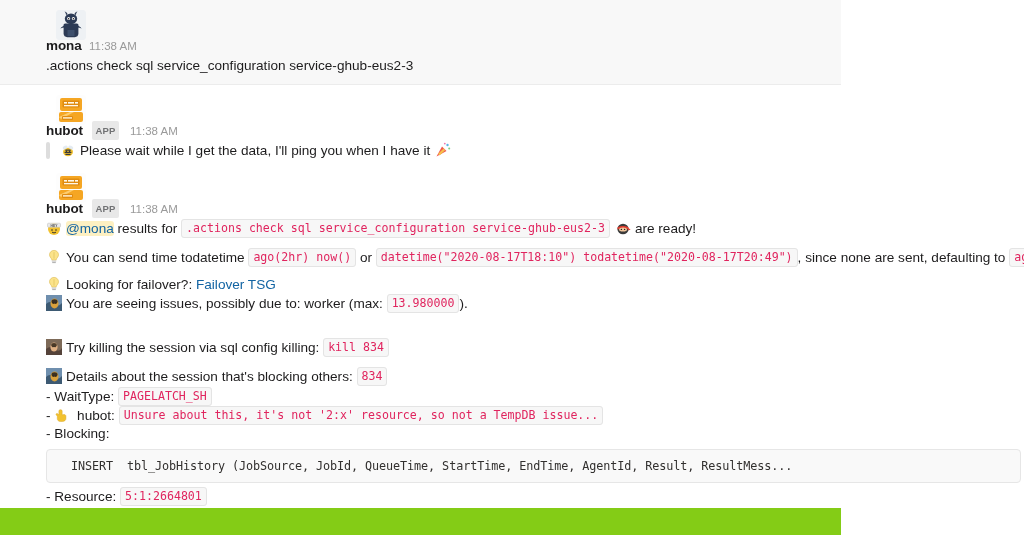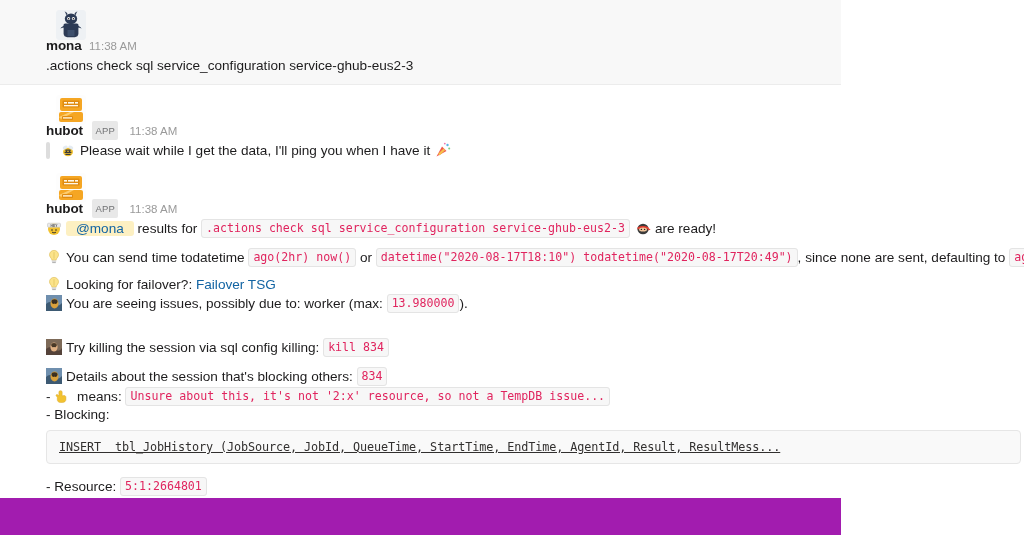--- a/index.html
+++ b/index.html
@@ -10,21 +10,21 @@
     height: 535px;
     background: #ffffff;
     font-family: "Liberation Sans", sans-serif;
     color: #1d1c1d;
     overflow: hidden;
   }
   .chat {
     width: 841px;
     height: 535px;
     position: relative;
-    background: #a21caf;
+    background: #84cc16;
   }
 
   
   .msg {
     position: relative;
     padding: 6px 0 2px 0;
     background: #fff;
   }
   .msg.first {
     background: #f8f8f8;
@@ -51,21 +51,21 @@
   }
   .uname {
     font-weight: bold;
     font-size: 13.5px;
     color: #1d1c1d;
     letter-spacing: -0.1px;
   }
   .appbadge {
     display: inline-block;
     font-size: 9.5px;
-    font-weight: normal;
+    font-weight: bold;
     color: #717274;
     background: #e8e8e8;
     border-radius: 2px;
     padding: 1px 3px;
     margin: 0 4px 0 5px;
     vertical-align: 1px;
     letter-spacing: 0.2px;
   }
   .ts {
     font-size: 11.5px;
@@ -103,53 +103,52 @@
     border: 1px solid #e4e4e4;
     border-radius: 3px;
     padding: 1px 4px 2px 4px;
     white-space: pre;
     vertical-align: 1px;
   }
   .mention {
     background: #fdf0c2;
     color: #1264a3;
     border-radius: 3px;
-    padding: 0 10px;
+    padding: 0 0;
     font-weight: 500;
   }
   a.lnk {
     color: #1264a3;
     text-decoration: none;
     margin-top: 15px;
   }
   .quotebar {
     display: inline-block;
     width: 4px;
     height: 17px;
     background: #dddddd;
     border-radius: 2px;
     vertical-align: -4px;
     margin-right: 10px;
   }
 
   
   .codeblock {
-    margin: 6px 0 13px 0;
+    margin: 6px 0 4px 0;
     border: 1px solid #e6e6e6;
     border-radius: 4px;
     background: #f9f9f9;
-    padding: 9px 12px;
+    padding: 9px 24px;
     font-family: "DejaVu Sans Mono", "Liberation Mono", monospace;
     font-size: 11.8px;
     color: #32302f;
     white-space: pre;
     overflow: hidden;
     width: 975px;
     letter-spacing: -0.1px;
-    text-decoration: underline;
   }
   .spacer8 { height: 8px; }
 
   
   .av-octo { background: #eef1f4; position: relative; }
   .av-hubot { background: #fbfbfb; position: relative; }
 </style>
 </head>
 <body>
 
@@ -333,27 +332,31 @@
               <rect width="16" height="16" fill="#6f8fae"></rect>
               <path d="M0 9 Q4 5 8 9 T16 8 V16 H0 Z" fill="#3d5a73"></path>
               <ellipse cx="8.5" cy="8.5" rx="4" ry="5" fill="#d8a03c"></ellipse>
               <ellipse cx="8.5" cy="6.5" rx="3" ry="2.2" fill="#3b3022"></ellipse>
               <circle cx="7.2" cy="8.2" r="0.6" fill="#241c10"></circle>
               <circle cx="9.8" cy="8.2" r="0.6" fill="#241c10"></circle>
             </svg></span><span>Details about the session that's blocking others:</span>
         <code>834</code>
       </div>
 
+      <div class="line tight">
+        <span>- WaitType:</span>
+        <code>PAGELATCH_SH</code>
+      </div>
 
       <div class="line tight">
         <span>-</span>
         <span class="emo sm"><svg width="15" height="15" viewBox="0 0 16 16">
               <path d="M7.2 1.8 c0.9 0 1.5 0.7 1.5 1.5 v4 l1.6 -0.3 c1.3 -0.2 2.4 0.5 2.4 1.8 v2.4 c0 1.9 -1.6 3.2 -3.6 3.2 h-2.4 c-1.9 0 -3.2 -1.3 -3.2 -3.1 v-2.6 l-1.1 -1.3 c-0.5 -0.6 -0.2 -1.4 0.6 -1.5 c0.5 -0.1 1 0.1 1.3 0.5 l0.9 1.1 v-4.2 c0 -0.8 0.6 -1.5 1.5 -1.5 z" fill="#f2c230" stroke="#d8a72a" stroke-width="0.5"></path>
             </svg></span>
-        <span>means:</span>
+        <span>hubot:</span>
         <code>Unsure about this, it's not '2:x' resource, so not a TempDB issue...</code>
       </div>
 
       <div class="line tight">- Blocking:</div>
       <div class="codeblock">INSERT  tbl_JobHistory (JobSource, JobId, QueueTime, StartTime, EndTime, AgentId, Result, ResultMess...</div>
 
       <div class="line tight">
         <span>- Resource:</span>
         <code>5:1:2664801</code>
       </div>

